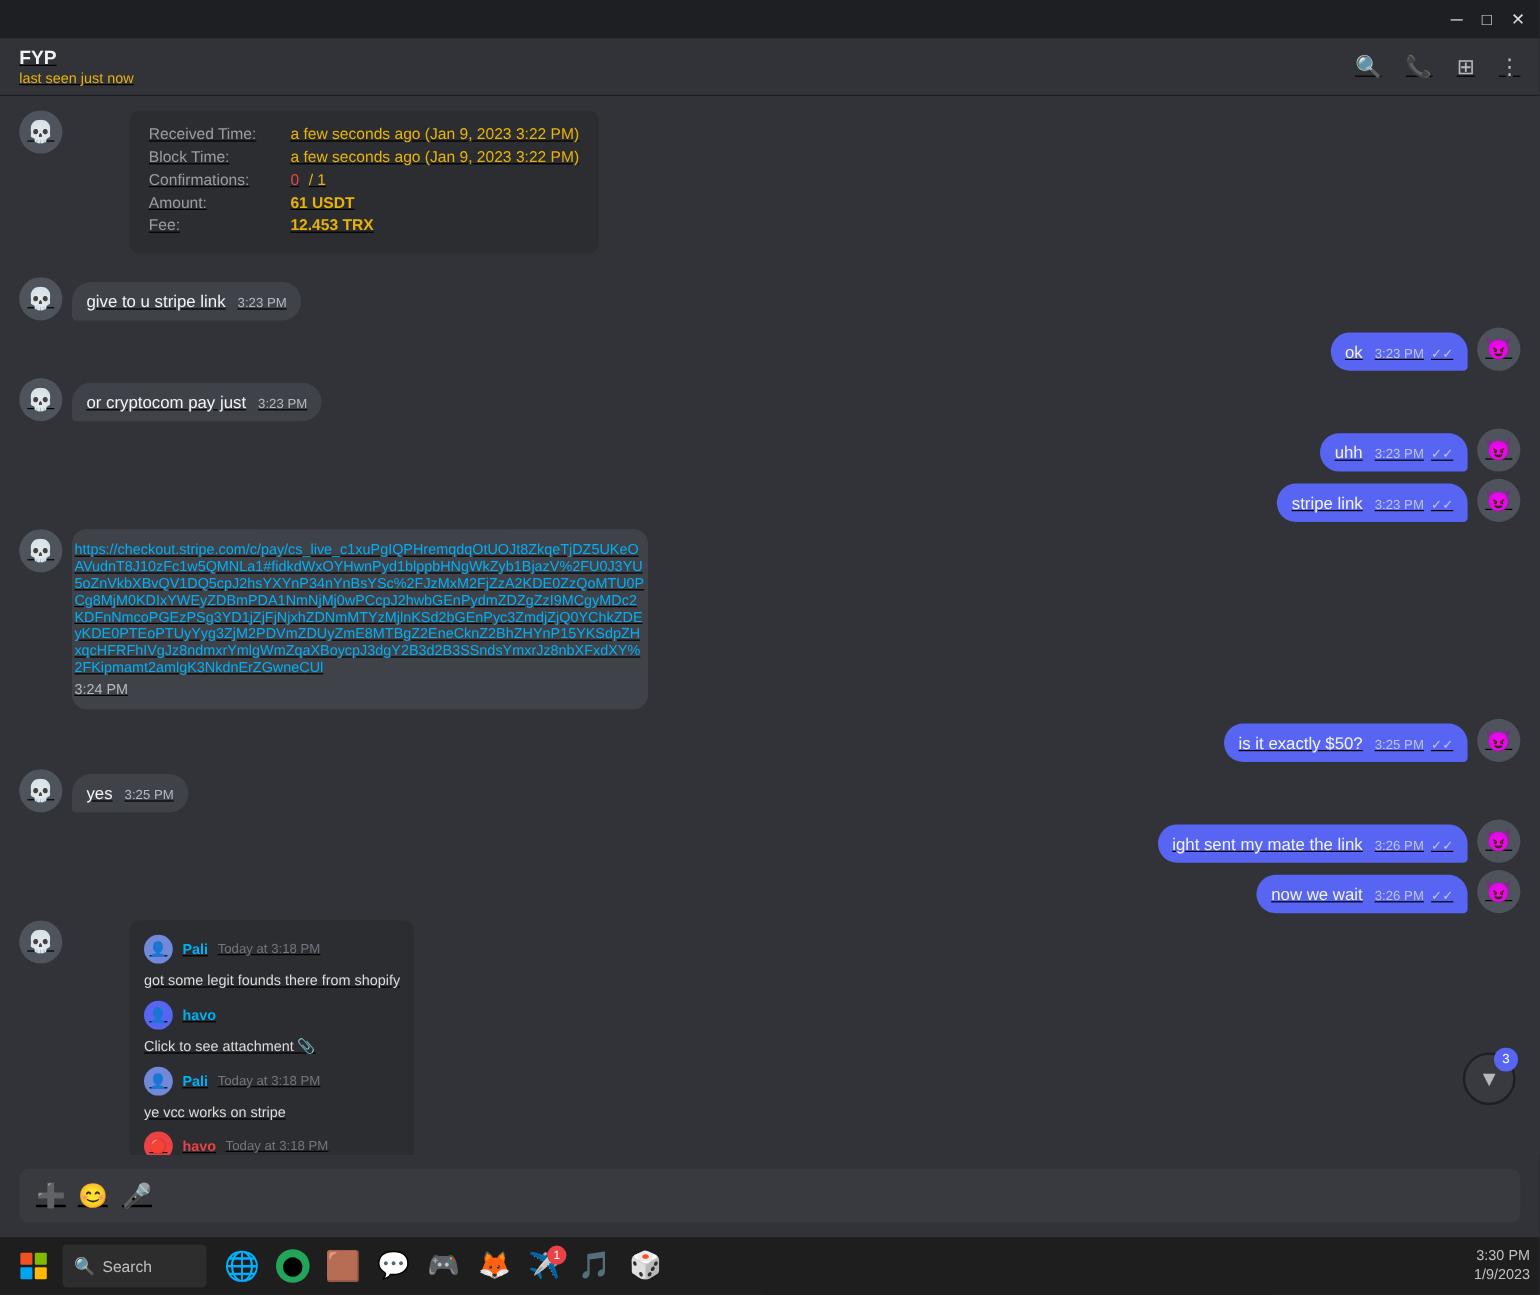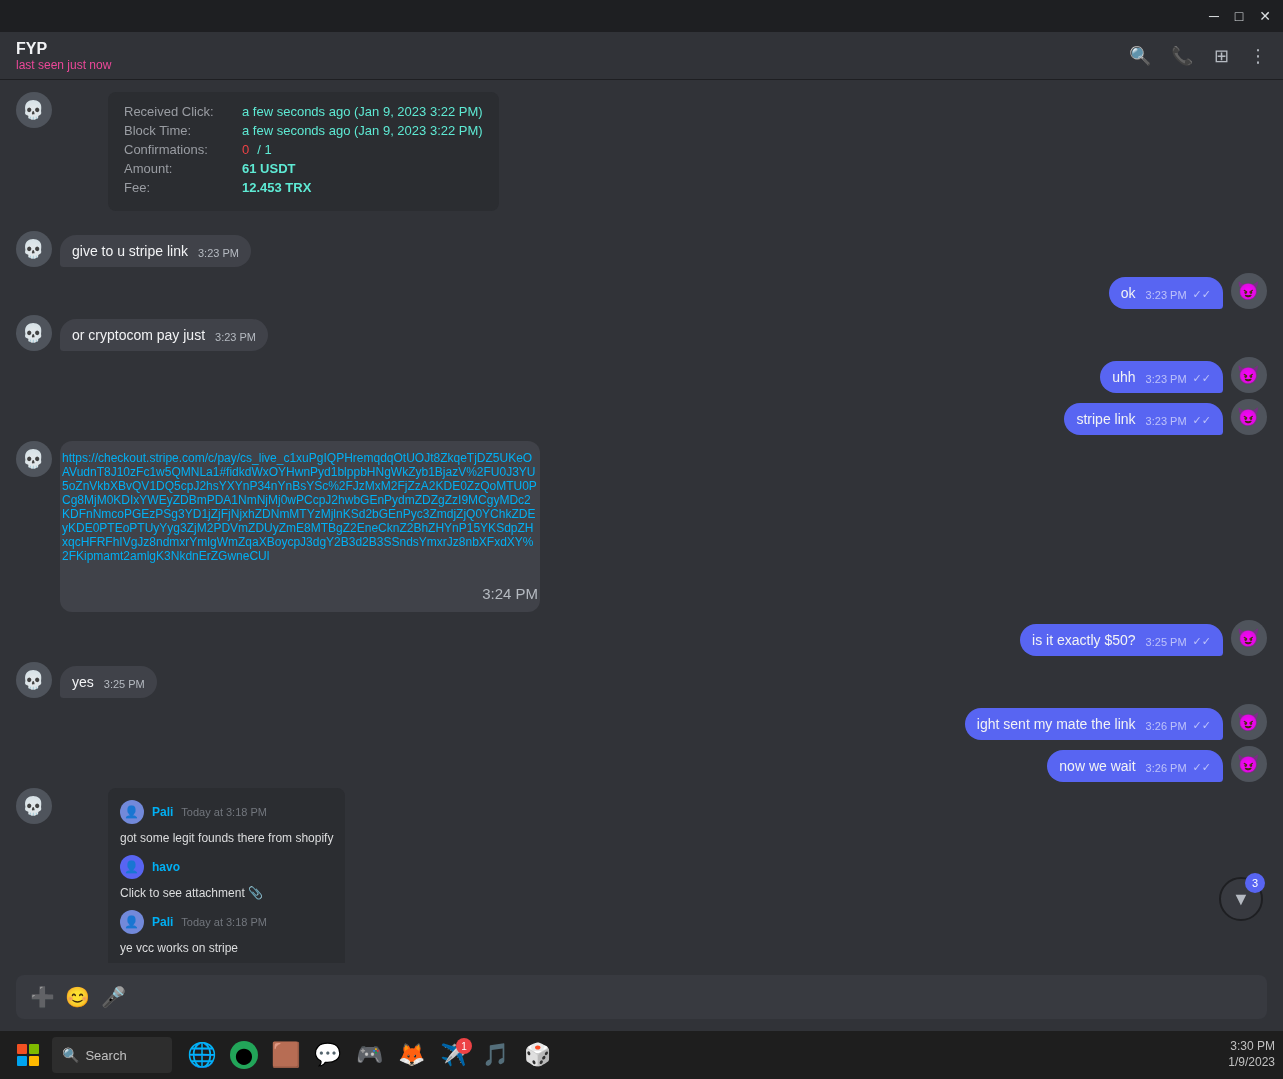--- a/index.html
+++ b/index.html
@@ -50,21 +50,21 @@
       display: flex;
       flex-direction: column;
     }
     .header-name {
       font-size: 16px;
       font-weight: 600;
       color: #f2f3f5;
     }
     .header-status {
       font-size: 12px;
-      color: #ec4899;
+      color: #eab308;
     }
     .header-right {
       display: flex;
       align-items: center;
       gap: 20px;
     }
     .header-icon {
       color: #b5bac1;
       font-size: 18px;
       cursor: pointer;
@@ -95,21 +95,21 @@
       display: flex;
       gap: 8px;
       margin-bottom: 4px;
       color: #b5bac1;
     }
     .transaction-label {
       min-width: 110px;
       color: #9a9da3;
     }
     .transaction-value {
-      color: #5eead4;
+      color: #eab308;
     }
     .transaction-value.red { color: #ed4245; }
 
     
     .msg-row {
       display: flex;
       align-items: flex-end;
       gap: 8px;
       margin-bottom: 2px;
     }
@@ -175,24 +175,23 @@
       max-width: 480px;
       padding: 10px 2px;
       border-radius: 12px;
       background: #404249;
       font-size: 12px;
       color: #00b0f4;
       word-break: break-all;
       position: relative;
     }
     .url-bubble-time {
-      font-size: 15px;
+      font-size: 12px;
       color: #b5bac1;
-      text-align: right;
-      margin-top: 22px;
+      margin-top: 4px;
     }
 
     
     .quote-card {
       background: #2b2d31;
       border-radius: 8px;
       padding: 12px;
       margin-left: 48px;
       margin-bottom: 2px;
       max-width: 460px;
@@ -395,20 +394,21 @@
     .win-logo div:nth-child(2) { background: #7fba00; }
     .win-logo div:nth-child(3) { background: #00a4ef; }
     .win-logo div:nth-child(4) { background: #ffb900; }
 
     .main-content {
       flex: 1;
       display: flex;
       flex-direction: column;
       overflow: hidden;
       position: relative;
+      text-decoration: underline;
     }
   </style>
 </head>
 <body>
 
 <div class="title-bar">
   <span></span>
   <div class="title-bar-controls">
     <button class="title-bar-btn">─</button>
     <button class="title-bar-btn">□</button>
@@ -432,21 +432,21 @@
   </div>
 
   <div class="chat-area">
 
     <div style="display:flex;align-items:flex-start;gap:8px;margin-bottom:8px;">
       <div class="avatar">
         <span>💀</span>
       </div>
       <div class="transaction-card">
         <div class="transaction-row">
-          <span class="transaction-label">Received Click:</span>
+          <span class="transaction-label">Received Time:</span>
           <span class="transaction-value">a few seconds ago (Jan 9, 2023 3:22 PM)</span>
         </div>
         <div class="transaction-row">
           <span class="transaction-label">Block Time:</span>
           <span class="transaction-value">a few seconds ago (Jan 9, 2023 3:22 PM)</span>
         </div>
         <div class="transaction-row">
           <span class="transaction-label">Confirmations:</span>
           <span class="transaction-value red">0</span>
           <span class="transaction-value">/ 1</span>

